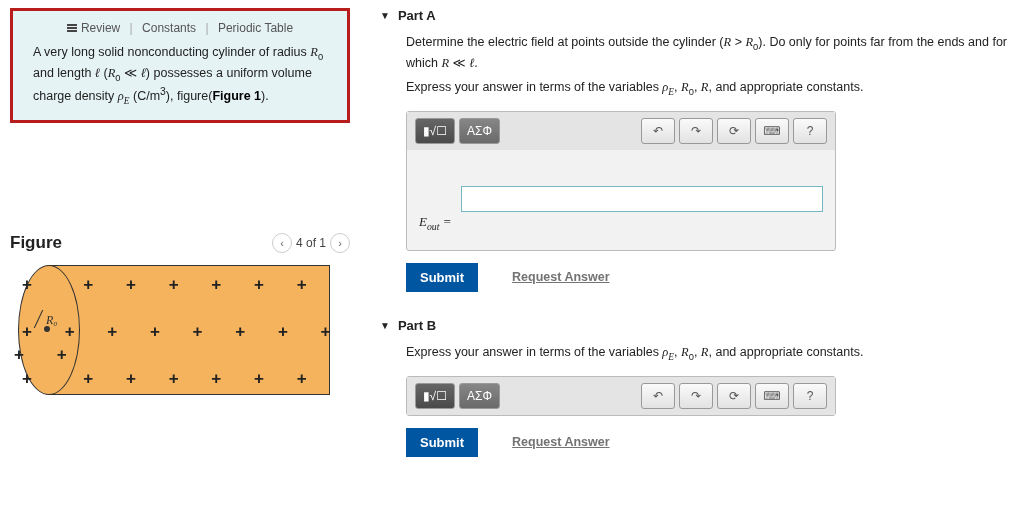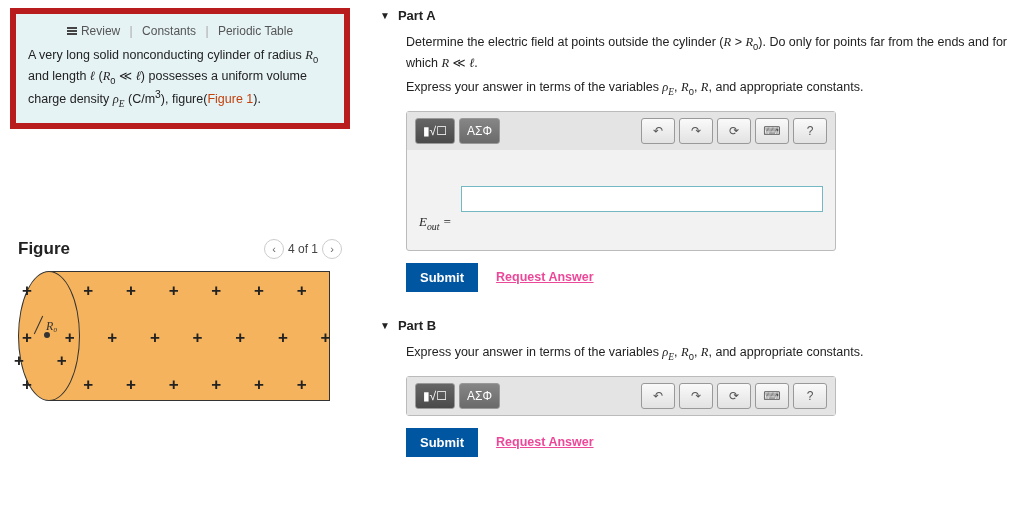--- a/index.html
+++ b/index.html
@@ -1,29 +1,29 @@
 <!DOCTYPE html>
 <html><head>
 <meta charset="utf-8">
 <style>
   * { box-sizing: border-box; margin: 0; padding: 0; }
   body { font-family: Arial, Helvetica, sans-serif; font-size: 13px; color: #333; background: #fff; width: 1024px; }
   .container { display: flex; }
   .left-col { width: 360px; padding: 8px 10px; }
   .right-col { flex: 1; padding: 8px 10px 0 20px; }
 
-  .info-box { background: #e6f3f5; border: 6px solid #b91c1c; padding: 10px 12px 12px; margin-bottom: 4px; }
+  .info-box { background: #e6f3f5; border: 3px solid #b91c1c; padding: 10px 20px 12px; margin-bottom: 4px; }
   .info-links { text-align: center; margin-bottom: 8px; font-size: 12px; color: #555; }
   .info-links .sep { color: #aaa; margin: 0 6px; }
   .info-links .link { color: #555; cursor: pointer; }
   .info-links .bars { display:inline-block; width:10px; height:9px; background:linear-gradient(#444 2px,transparent 2px 3px,#444 3px 5px,transparent 5px 6px,#444 6px 8px,transparent 8px); vertical-align:middle; margin-right:4px;}
   .problem-text { font-size: 12.5px; line-height: 1.5; color: #222; }
-  .fig-link { color: #c2410c; cursor: pointer; }
+  .fig-link { color: #000000; cursor: pointer; font-weight: bold; }
 
-  .figure-header { display: flex; justify-content: space-between; align-items: center; margin: 110px 8px 12px; }
+  .figure-header { display: flex; justify-content: space-between; align-items: center; margin: 110px 0 12px; }
   .figure-title { font-size: 17px; font-weight: bold; color: #222; }
   .pager { display: flex; align-items: center; font-size: 12px; color: #444; gap:4px;}
   .pager-btn { width: 20px; height: 20px; border: 1px solid #ccc; border-radius: 50%; background:#fff; display:inline-flex; align-items:center; justify-content:center; font-size:11px; color:#666; cursor:pointer;}
 
   .cylinder-fig { width: 320px; height: 130px; position: relative; }
   .cyl-body { position:absolute; left:40px; top:0; width:280px; height:130px; background:#f4b35c; border:1px solid #333; border-left:none; border-top-right-radius:16px/65px; border-bottom-right-radius:16px/65px;}
   .cyl-end { position:absolute; left:8px; top:0; width:62px; height:130px; border:1px solid #333; border-radius:50%; background:#f4b35c;}
   .cyl-dot { position:absolute; left:34px; top:61px; width:6px; height:6px; background:#333; border-radius:50%;}
   .cyl-r { position:absolute; left:28px; top:44px; width:1px; height:20px; border-left:1px solid #333; transform:rotate(25deg);}
   .r0-label { position:absolute; left:36px; top:48px; font-size:12px;}
@@ -40,23 +40,23 @@
   .toolbar { background:#e4e4e4; padding:6px 8px; display:flex; gap:4px; }
   .tool-btn { border:1px solid #999; background:linear-gradient(#868686,#6a6a6a); color:#fff; font-size:12px; height:26px; min-width:34px; padding:0 7px; border-radius:3px; display:inline-flex; align-items:center; justify-content:center; cursor:pointer;}
   .tool-btn.dark { background:linear-gradient(#666,#4a4a4a);}
   .tool-btn.light { background:linear-gradient(#fafafa,#e2e2e2); color:#555;}
   .tool-main { display:flex; gap:4px;}
   .tool-right { margin-left:auto; display:flex; gap:4px;}
   .input-row { display:flex; align-items:center; padding:14px 12px 16px; gap:10px;}
   .input-label { font-size:13px; font-style:italic; font-family:'Times New Roman',serif; white-space:nowrap;margin-top:48px;}
   .answer-input { flex:1; border:1px solid #74b8c4; height:26px; background:#fff; padding:0 5px; font-size:13px;}
 
-  .submit-row { display:flex; align-items:center; gap:18px;}
+  .submit-row { display:flex; align-items:center; gap:34px;}
   .submit-btn { background:#0056a0; color:#fff; border:none; padding:7px 14px; font-size:13px; font-weight:bold; cursor:pointer;}
-  .req-link { color:#ec4899; font-size:12.5px; font-weight:bold; text-decoration:underline; cursor:pointer;}
+  .req-link { color:#737373; font-size:12.5px; font-weight:bold; text-decoration:underline; cursor:pointer;}
 
   sub{font-size:0.75em;}
   .ital{font-style:italic; font-family:'Times New Roman',serif;}
 </style>
 </head>
 <body>
 
 <div class="container">
   <div class="left-col">
     <div class="info-box">

